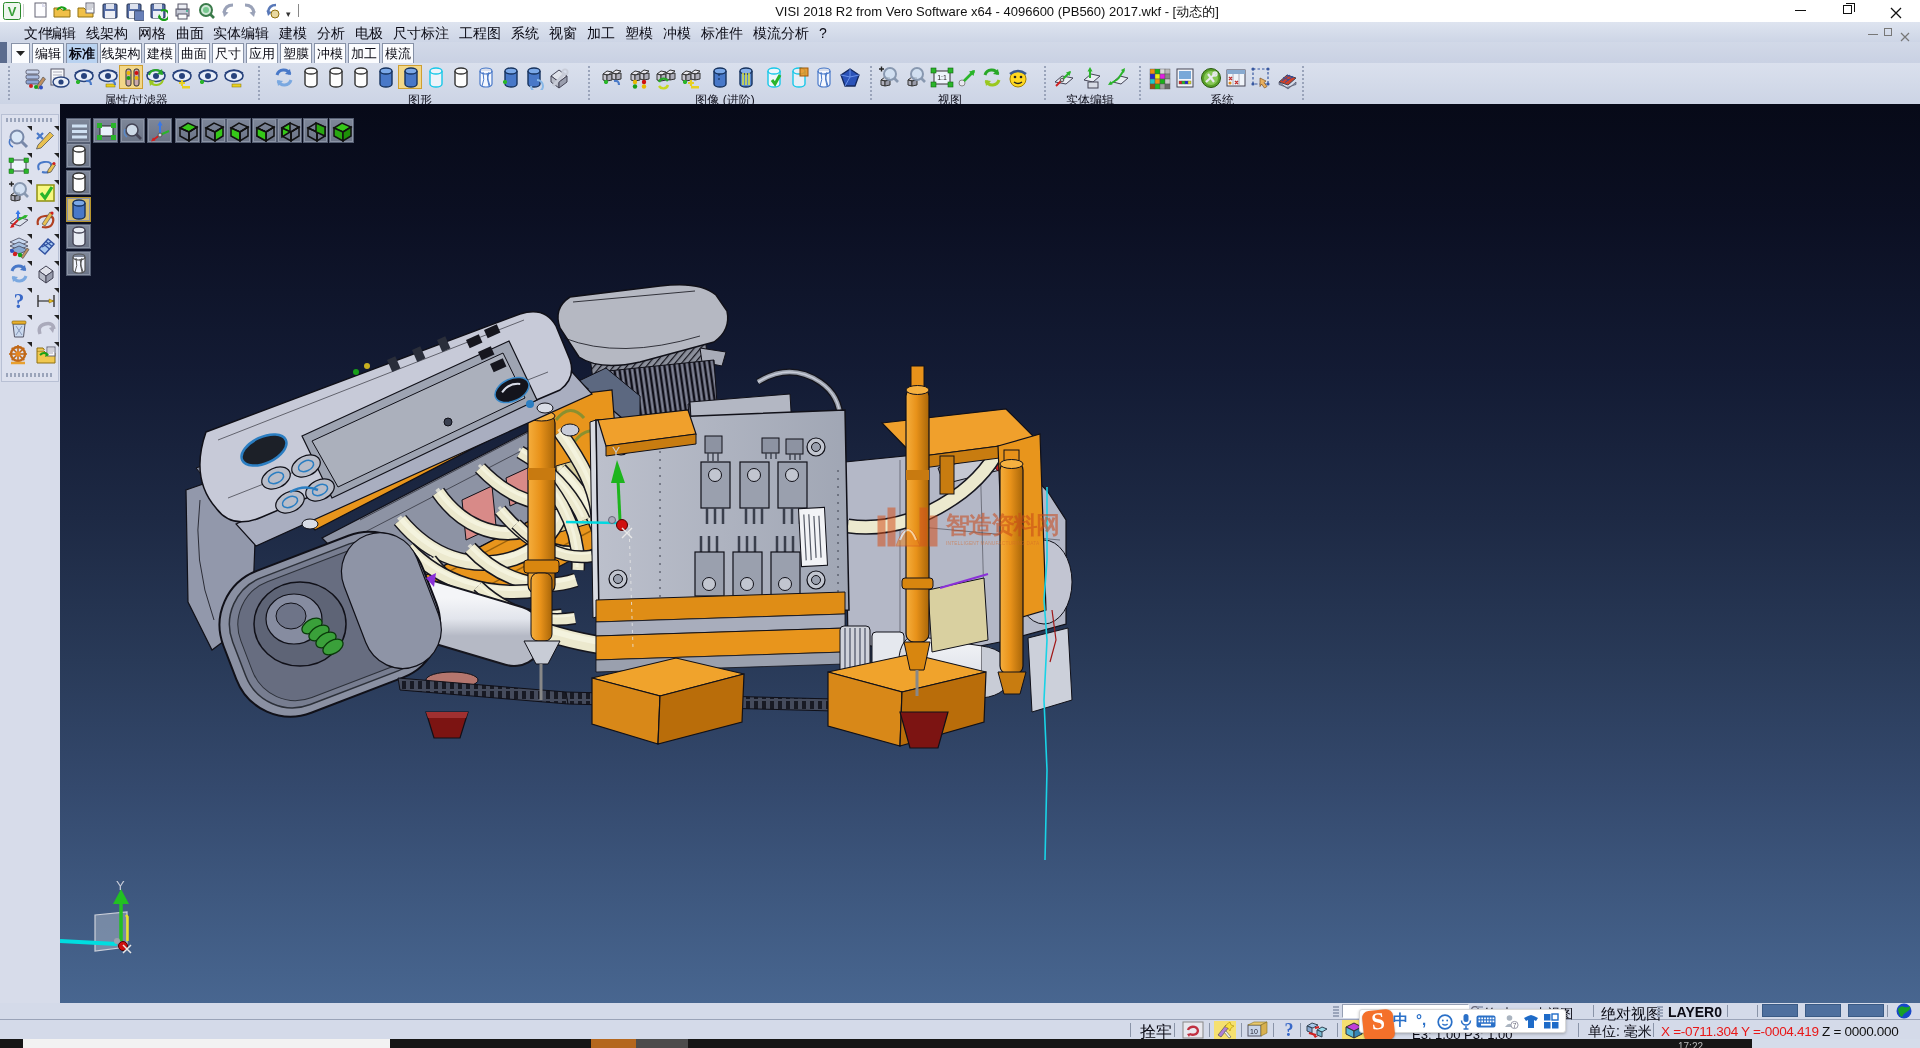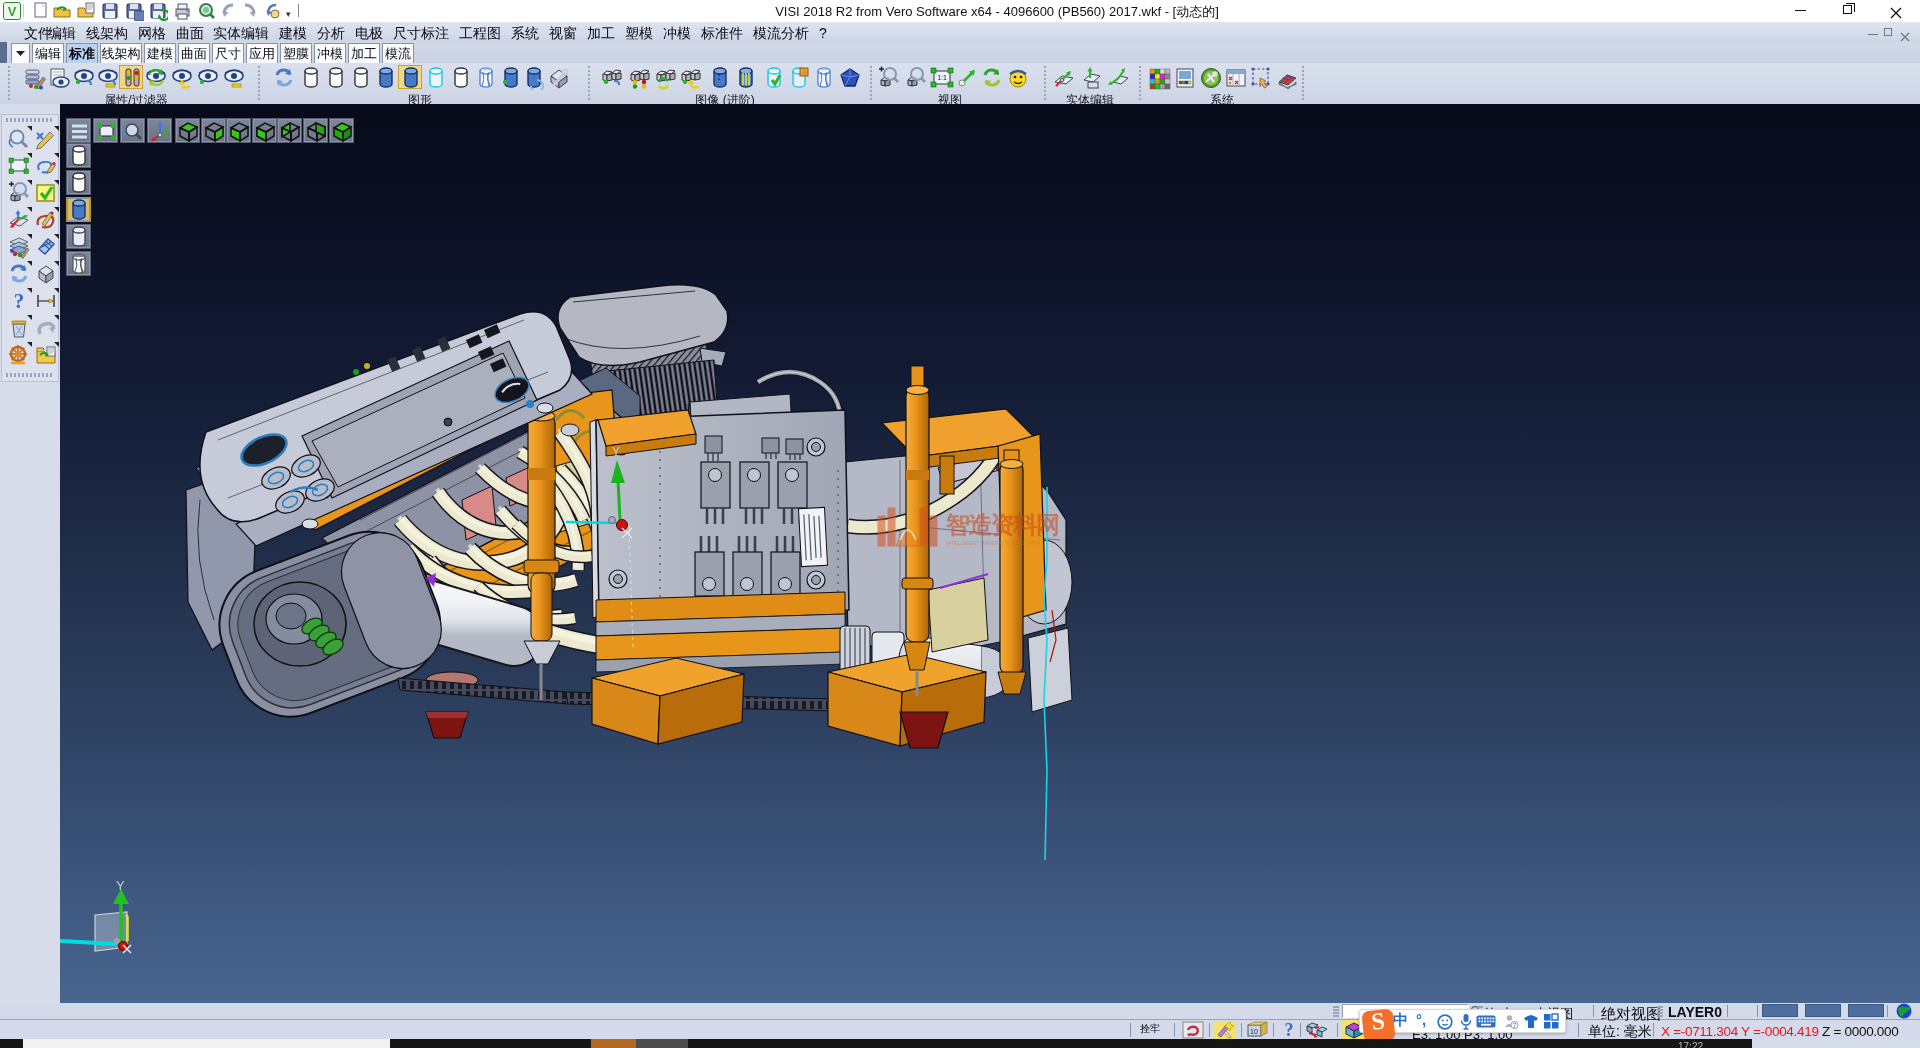--- a/index.html
+++ b/index.html
@@ -1018,21 +1018,21 @@
       <div class="ssep" style="left:1757px;top:2px;height:12px"></div>
       <div style="position:absolute;left:1762px;top:1px;width:36px;height:13px;background:#4e6f9e;border:1px solid #3a5a85"></div>
       <div style="position:absolute;left:1805px;top:1px;width:36px;height:13px;background:#4e6f9e;border:1px solid #3a5a85"></div>
       <div style="position:absolute;left:1848px;top:1px;width:36px;height:13px;background:#4e6f9e;border:1px solid #3a5a85"></div>
       <div class="ssep" style="left:1887px;top:2px;height:12px"></div>
       <div style="position:absolute;left:1896px;top:0px"><svg width="16" height="16" viewBox="0 0 16 16">
           <circle cx="8" cy="8" r="7.5" fill="#1848c8"></circle>
           <path d="M2,6 q3,-4 6,-2 q4,1 6,-1 q1,3 -2,5 q-4,2 -6,6 q-3,-1 -4,-8" fill="#18a028"></path>
         </svg></div>
       <div class="ssep" style="left:1130px;top:20px;height:14px"></div>
-      <div style="position:absolute;left:1140px;top:19px;font-size:10px">拴牢</div>
+      <div style="position:absolute;left:1140px;top:19px;font-size:16px">拴牢</div>
       <div class="ssep" style="left:1174px;top:20px;height:14px"></div>
       <div class="sico" style="left:1182px;top:18px"><svg width="22" height="18" viewBox="0 0 22 18">
           <rect x="1" y="1" width="20" height="16" fill="#e8e8ee" stroke="#888"></rect>
           <path d="M6,9 a5,4 0 1 1 2,4" fill="none" stroke="#c03040" stroke-width="2.4"></path>
           <path d="M5,13 l4,-1 -2,4 z" fill="#c03040"></path>
         </svg></div>
       <div class="ssep" style="left:1209px;top:20px;height:14px"></div>
       <div class="sico" style="left:1214px;top:18px"><svg width="22" height="18" viewBox="0 0 22 18">
           <rect x="0" y="0" width="22" height="18" fill="#f5e070"></rect>
           <path d="M4,14 L12,4 l3,2 -8,10 z" fill="#b080d8" stroke="#555" stroke-width="0.7"></path>

